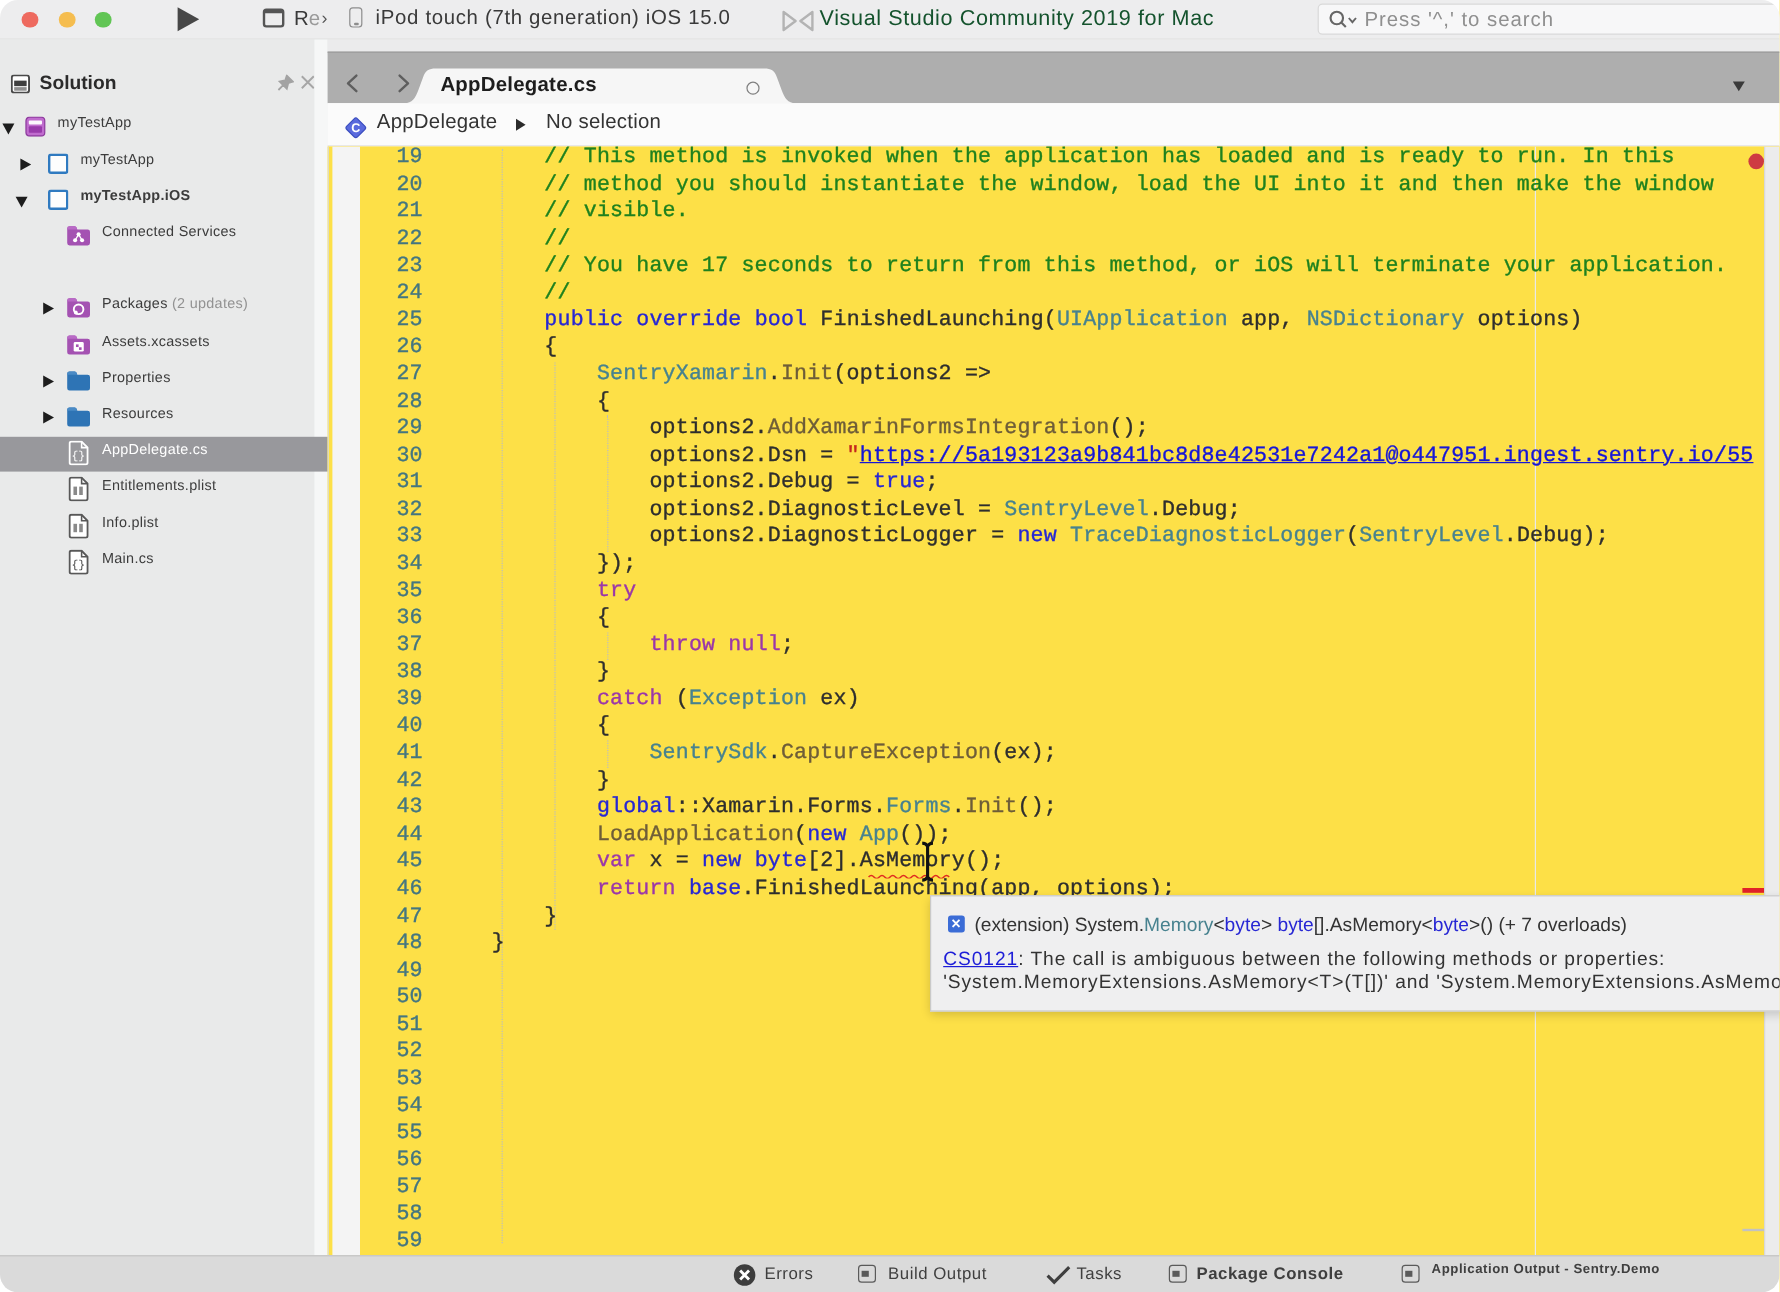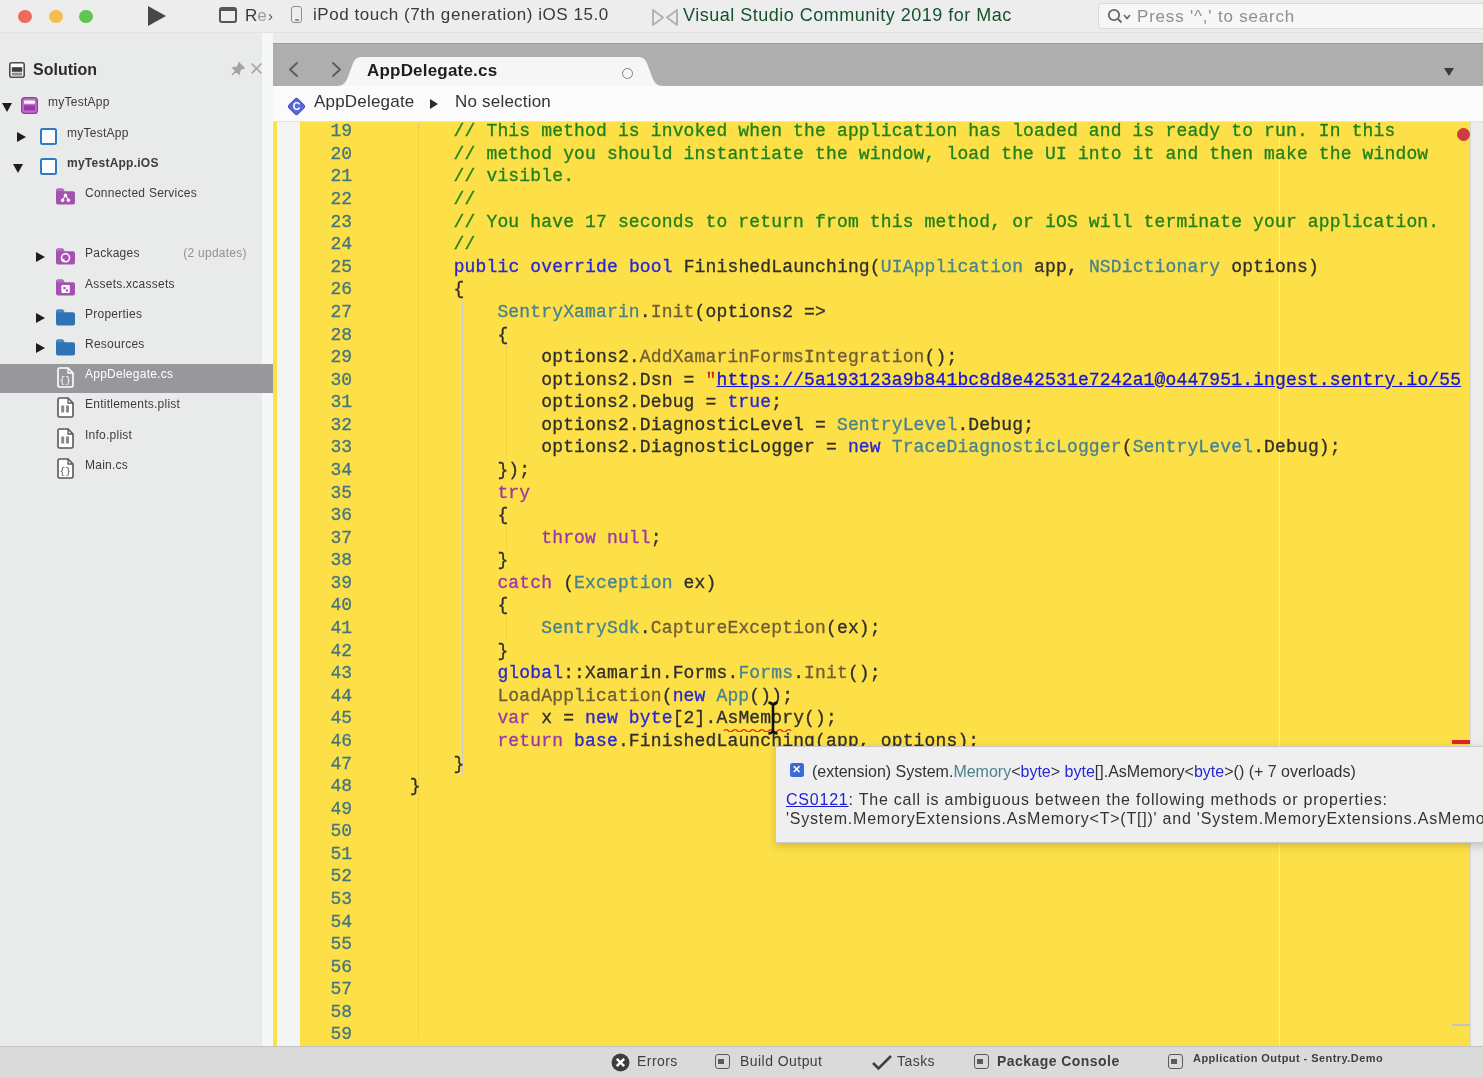--- a/index.html
+++ b/index.html
@@ -1,17 +1,17 @@
 <!DOCTYPE html>
 <html><head>
 <meta charset="utf-8">
 <style>
 html,body{margin:0;padding:0;}
 body{width:1483px;height:1077px;overflow:hidden;font-family:"Liberation Sans",sans-serif;background:#fff;}
-#app{position:relative;width:1483px;height:1077px;overflow:hidden;}
+#app{position:relative;width:1483px;height:1077px;overflow:hidden;border-radius:15px;}
 .abs{position:absolute;}
 
 #toolbar{position:absolute;left:0;top:0;width:1483px;height:46px;background:#ededee;}
 #toolbar .hairline{position:absolute;left:0;top:32px;width:1483px;height:1px;background:#e2e2e2;}
 .light{position:absolute;top:9.5px;width:13.5px;height:13.5px;border-radius:50%;}
 #tl-r{left:18px;background:#ee6a5f;}
 #tl-y{left:49px;background:#f5bd4f;}
 #tl-g{left:79px;background:#61c554;}
 #play{position:absolute;left:148px;top:6px;width:0;height:0;border-left:18px solid #474747;border-top:10px solid transparent;border-bottom:10px solid transparent;}
 #winicon{position:absolute;left:219px;top:7px;width:14px;height:10px;border:2px solid #555;border-top-width:4px;border-radius:3px;}
@@ -22,21 +22,21 @@
 #devtxt{position:absolute;left:313px;top:5px;font-size:17px;color:#3a3a3a;letter-spacing:0.55px;}
 #vstitle{position:absolute;left:683px;top:4.5px;font-size:18px;color:#14532d;letter-spacing:0.5px;}
 #search{position:absolute;left:1098px;top:3px;width:390px;height:24px;background:#f7f7f8;border:1px solid #d9d9d9;border-radius:4px;}
 #search .ph{position:absolute;left:38px;top:2.5px;font-size:17px;color:#8f8f8f;letter-spacing:0.8px;}
 
 #sidebar{position:absolute;left:0;top:33px;width:273px;height:1014px;background:#e9eaea;}
 #sbhead{position:absolute;left:0;top:27px;width:273px;height:30px;}
 #sbhead .ttl{position:absolute;left:33px;top:1px;font-size:16px;font-weight:bold;color:#2b2b2b;}
 .row{position:absolute;left:0;width:273px;height:30px;}
 .row .lbl{position:absolute;top:4px;font-size:12px;color:#3c3c3c;white-space:nowrap;letter-spacing:0.25px;}
-.row .dim{color:#929292;font-weight:normal;margin-left:40px;}
+.row .dim{color:#929292;font-weight:normal;}
 .tri-r{position:absolute;top:10px;width:0;height:0;border-left:9px solid #1d1d1d;border-top:5.5px solid transparent;border-bottom:5.5px solid transparent;}
 .tri-d{position:absolute;top:12px;width:0;height:0;border-top:9px solid #1d1d1d;border-left:5.5px solid transparent;border-right:5.5px solid transparent;}
 #selrow{position:absolute;left:0;top:331px;width:273px;height:28.5px;background:#98989c;}
 .ic{position:absolute;}
 
 #tabstrip{position:absolute;left:273px;top:33px;width:1210px;height:10px;background:#ebebec;}
 #tabbar{position:absolute;left:273px;top:43px;width:1210px;height:43px;background:#aeaeae;border-top:1.5px solid #9c9c9c;box-sizing:border-box;}
 #crumb{position:absolute;left:273px;top:86px;width:1210px;height:36px;background:#fbfbfb;border-bottom:1px solid #e3e3e3;box-sizing:border-box;}
 #crumb .t1{position:absolute;left:41px;top:6px;font-size:17px;color:#333;letter-spacing:0.2px;}
 #crumb .t2{position:absolute;left:182px;top:6px;font-size:17px;color:#333;letter-spacing:0.2px;}

